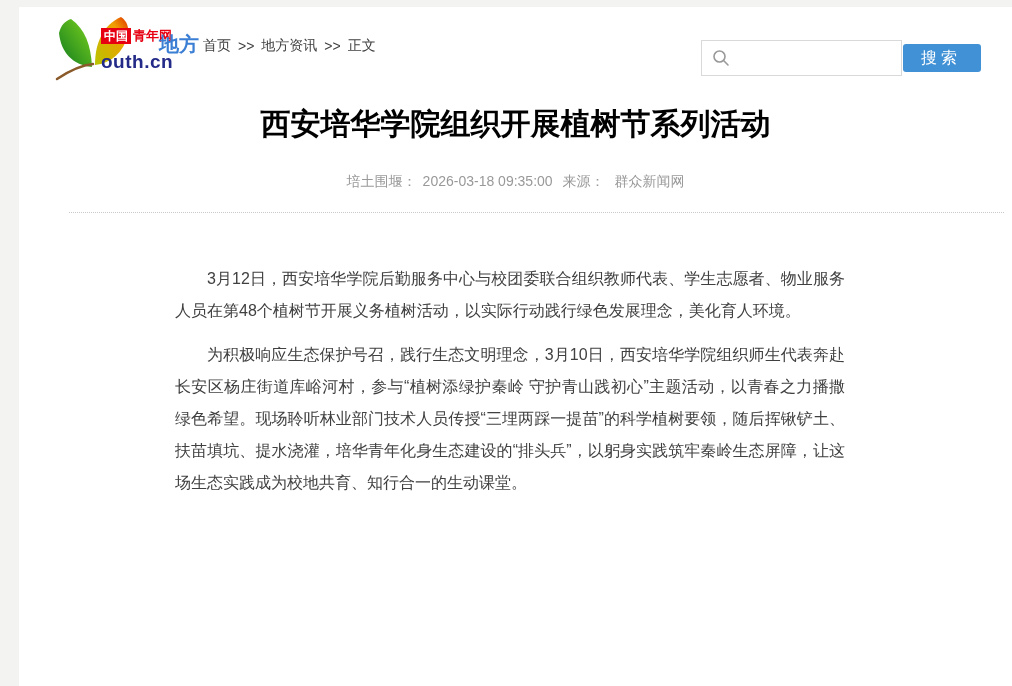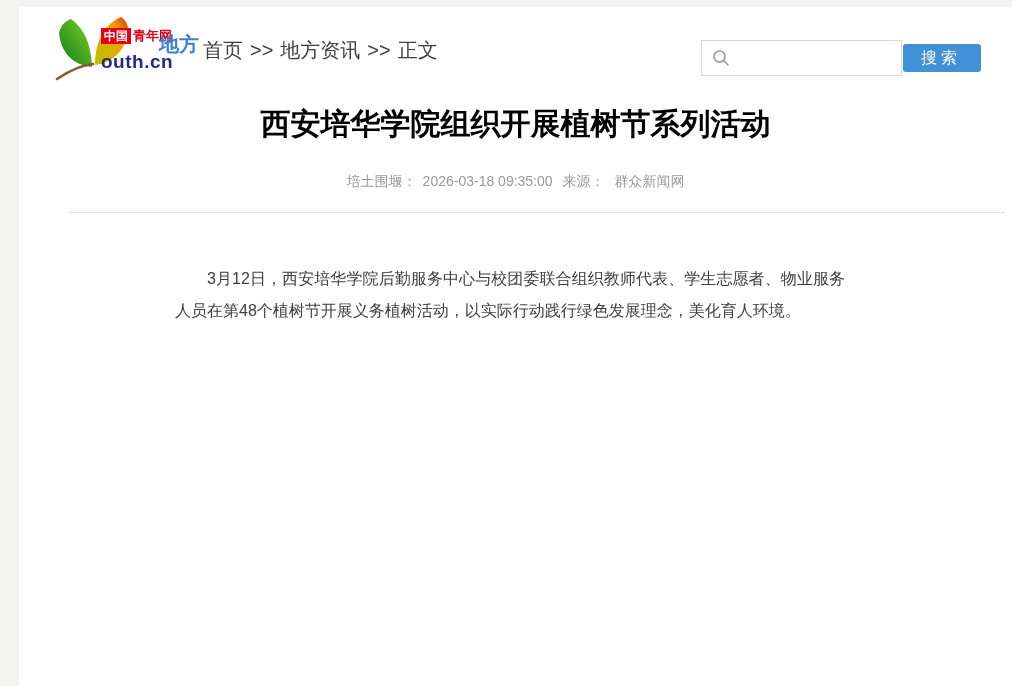--- a/index.html
+++ b/index.html
@@ -29,21 +29,21 @@
   .qnw { color: var(--logo-red, #e60012); font-weight: bold; font-size: 13px; font-family: "Liberation Serif", serif; }
   .logo-domain { color: var(--logo-navy, #232a87); font-weight: 800; font-size: 19px; margin-top: 6px; letter-spacing: 0.5px; }
 
   .section-link {
     position: absolute; left: 140px; top: 24px;
     color: var(--section-blue, #3b7fd4); font-size: 20px; font-weight: bold;
     text-decoration: none; cursor: pointer;
   }
   .breadcrumb {
     position: absolute; left: 184px; top: 30px;
-    font-size: 20px; color: var(--text-dark, #404040);
+    font-size: 14px; color: var(--text-dark, #404040);
     display: flex; align-items: center; gap: 7px; white-space: nowrap;
   }
   .breadcrumb a { color: var(--text-dark, #404040); text-decoration: none; cursor: pointer; }
   .breadcrumb .sep { color: var(--text-dark, #404040); }
 
   .search-bar { position: absolute; left: 682px; top: 33px; display: flex; align-items: center; }
   .search-box {
     width: 201px; height: 36px; background: #fff;
     border: 1px solid var(--border-gray, #d9d9d9);
     display: flex; align-items: center;
@@ -147,16 +147,17 @@
     <div class="article-meta">
       <span>培土围堰：</span><span>2026-03-18 09:35:00</span>
       <span>来源：</span>
       <span>群众新闻网</span>
     </div>
 
     <hr class="divider">
 
     <article class="article-body">
       <p>3月12日，西安培华学院后勤服务中心与校团委联合组织教师代表、学生志愿者、物业服务人员在第48个植树节开展义务植树活动，以实际行动践行绿色发展理念，美化育人环境。</p>
+      <p>为积极响应生态保护号召，践行生态文明理念，3月10日，西安培华学院组织师生代表奔赴长安区杨庄街道库峪河村，参与“植树添绿护秦岭 守护青山践初心”主题活动，以青春之力播撒绿色希望。现场聆听林业部门技术人员传授“三埋两踩一提苗”的科学植树要领，随后挥锹铲土、扶苗填坑、提水浇灌，培华青年化身生态建设的“排头兵”，以躬身实践筑牢秦岭生态屏障，让这场生态实践成为校地共育、知行合一的生动课堂。</p>
     </article>
   </main>
 
 </div>
 
 </body></html>

